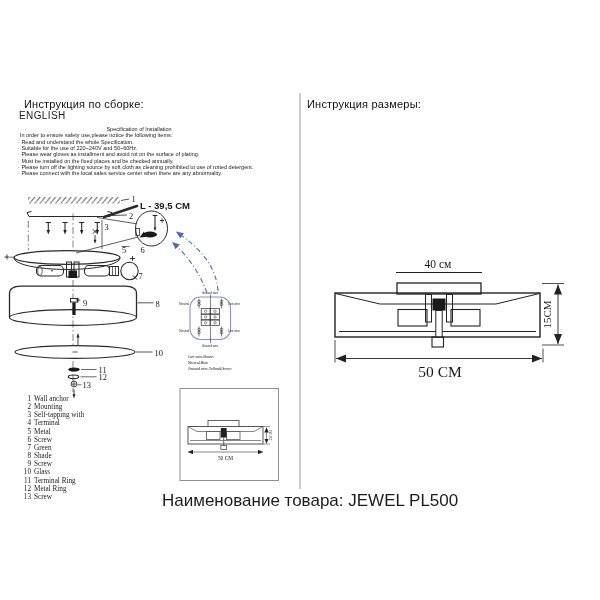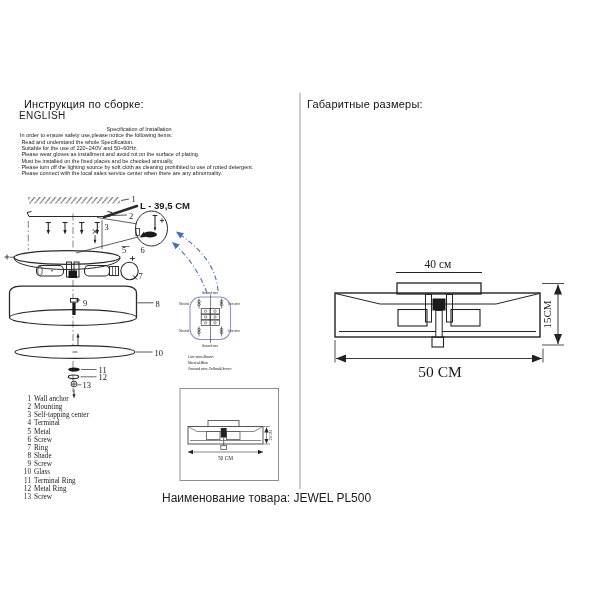--- a/index.html
+++ b/index.html
@@ -9,59 +9,59 @@
   .sec-title{font-size:11px;color:#111;letter-spacing:.2px;white-space:nowrap;}
   .english{left:19px;top:110px;font-size:10px;letter-spacing:.4px;}
   .spec{left:8px;top:126px;width:262px;font-size:5.5px;line-height:6.35px;color:#222;white-space:nowrap;}
   .spec-title{text-align:center;}
   .spec-intro{margin-left:12px;}
   .spec ul{margin:0;padding:0;list-style:none;}
   .spec li{margin-left:10px;}
   .spec li::before{content:"· ";}
   .parts{left:18px;top:395px;font-size:7.2px;line-height:8.16px;white-space:nowrap;color:#1c1c1c;font-family:Liberation Serif, serif;}
   .pnum{display:inline-block;width:13px;text-align:right;margin-right:3px;}
-  .footer{left:162px;top:491px;font-size:12px;color:#1c1c1c;white-space:nowrap;}
+  .footer{left:162px;top:491px;font-size:17px;color:#1c1c1c;white-space:nowrap;}
   svg{position:absolute;left:0;top:0;}
   svg text{fill:#1a1a1a;stroke:none;}
   .num{font-family:"Liberation Serif",serif;font-size:8.5px;}
   .llab{font-family:"Liberation Sans",sans-serif;font-weight:bold;font-size:9.5px;}
   .dim{font-family:"Liberation Serif",serif;}
   .wlab{font-family:"Liberation Sans",sans-serif;font-size:3px;fill:#222;}
   .wleg{font-family:"Liberation Sans",sans-serif;font-size:3.6px;fill:#222;}
 </style>
 </head>
 <body>
 
 <div class="page">
 
   <div class="abs sec-title" style="left:24px;top:98px;">Инструкция по сборке:</div>
-  <div class="abs sec-title" style="left:307px;top:98px;">Габаритные размеры:</div>
+  <div class="abs sec-title" style="left:307px;top:98px;">Инструкция размеры:</div>
   <div class="abs english">ENGLISH</div>
 
   <div class="abs spec">
     <div class="spec-title">Specification of Installation</div>
     <div class="spec-intro">In order to ensure safety use,please notice the following items:</div>
     <ul>
       <li>Read and understand the whole Specification.</li>
       <li>Suitable for the use of 220~240V and 50~60Hz.</li>
       <li>Please wear gloves as installment and avoid rot on the surface of plating.</li>
       <li>Must be installed on the fixed places and be checked annually.</li>
       <li>Please turn off the lighting source by soft cloth as cleaning prohibited to use of rotted detergent.</li>
       <li>Please connect with the local sales service center when there are any abnormality.</li>
     </ul>
   </div>
 
   <div class="abs parts">
     <div><span class="pnum">1</span><span>Wall anchor</span></div>
     <div><span class="pnum">2</span><span>Mounting</span></div>
-    <div><span class="pnum">3</span><span>Self-tapping center</span></div>
+    <div><span class="pnum">3</span><span>Self-tapping with</span></div>
     <div><span class="pnum">4</span><span>Terminal</span></div>
     <div><span class="pnum">5</span><span>Metal</span></div>
     <div><span class="pnum">6</span><span>Screw</span></div>
-    <div><span class="pnum">7</span><span>Ring</span></div>
+    <div><span class="pnum">7</span><span>Green</span></div>
     <div><span class="pnum">8</span><span>Shade</span></div>
     <div><span class="pnum">9</span><span>Screw</span></div>
     <div><span class="pnum">10</span><span>Glass</span></div>
     <div><span class="pnum">11</span><span>Terminal Ring</span></div>
     <div><span class="pnum">12</span><span>Metal Ring</span></div>
     <div><span class="pnum">13</span><span>Screw</span></div>
   </div>
 
   <div class="abs footer">Наименование товара: JEWEL PL500</div>
 

